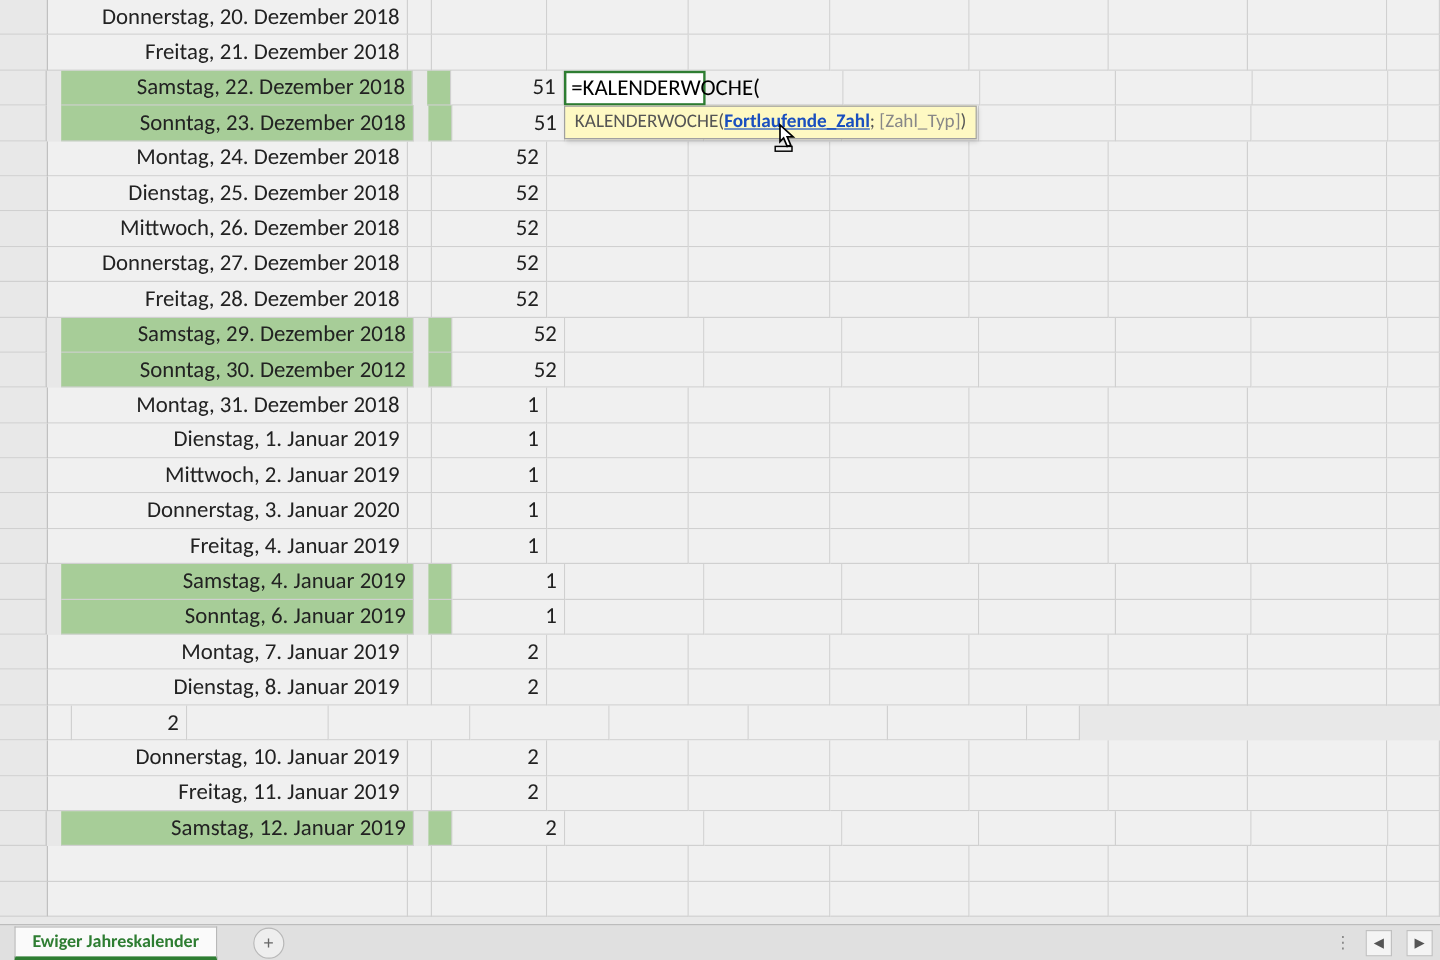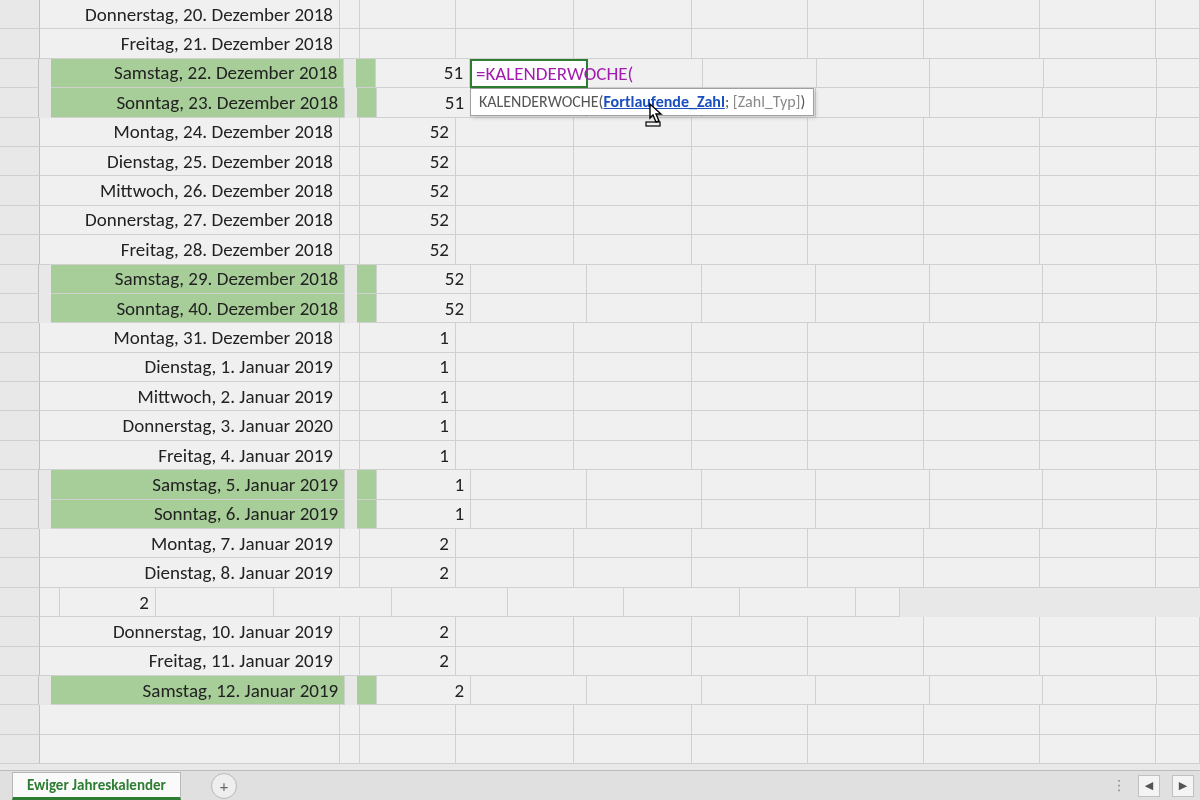--- a/index.html
+++ b/index.html
@@ -47,27 +47,27 @@
   .weekend .c-spacer { background: #a7cd98; margin-left: 12px; }
   
   .editing { 
     position: relative;
     border: 2px solid #2e7d32;
     background: #fff;
     justify-content: flex-start;
     padding-left: 4px;
     z-index: 5;
   }
-  .editing span { color: #a21caf; }
+  .editing span { color: #000000; }
   
   .tooltip {
     position: absolute;
     top: 88px;
     left: 470px;
-    background: #ffffff;
+    background: #fef9c3;
     border: 1px solid #a0a0a0;
     box-shadow: 2px 2px 4px rgba(0,0,0,0.15);
     padding: 3px 8px 4px 8px;
     font-size: 16px;
     color: #555;
     z-index: 20;
     white-space: nowrap;
   }
   .tooltip .fn { color: #555; }
   .tooltip .arg-active { color: #1a4fbf; font-weight: bold; text-decoration: underline; }
@@ -265,21 +265,21 @@
       <div class="cell c-c"></div>
       <div class="cell c-d"></div>
       <div class="cell c-e"></div>
       <div class="cell c-f"></div>
       <div class="cell c-g"></div>
       <div class="cell c-h"></div>
       <div class="cell c-i"></div>
     </div>
     <div class="row weekend">
       <div class="cell c-rowhdr"></div>
-      <div class="cell c-date">Sonntag, 40. Dezember 2018</div>
+      <div class="cell c-date">Sonntag, 30. Dezember 2012</div>
       <div class="cell c-spacer"></div>
       <div class="cell c-week">52</div>
       <div class="cell c-c"></div>
       <div class="cell c-d"></div>
       <div class="cell c-e"></div>
       <div class="cell c-f"></div>
       <div class="cell c-g"></div>
       <div class="cell c-h"></div>
       <div class="cell c-i"></div>
     </div>
@@ -343,21 +343,21 @@
       <div class="cell c-c"></div>
       <div class="cell c-d"></div>
       <div class="cell c-e"></div>
       <div class="cell c-f"></div>
       <div class="cell c-g"></div>
       <div class="cell c-h"></div>
       <div class="cell c-i"></div>
     </div>
     <div class="row weekend">
       <div class="cell c-rowhdr"></div>
-      <div class="cell c-date">Samstag, 5. Januar 2019</div>
+      <div class="cell c-date">Samstag, 4. Januar 2019</div>
       <div class="cell c-spacer"></div>
       <div class="cell c-week">1</div>
       <div class="cell c-c"></div>
       <div class="cell c-d"></div>
       <div class="cell c-e"></div>
       <div class="cell c-f"></div>
       <div class="cell c-g"></div>
       <div class="cell c-h"></div>
       <div class="cell c-i"></div>
     </div>

